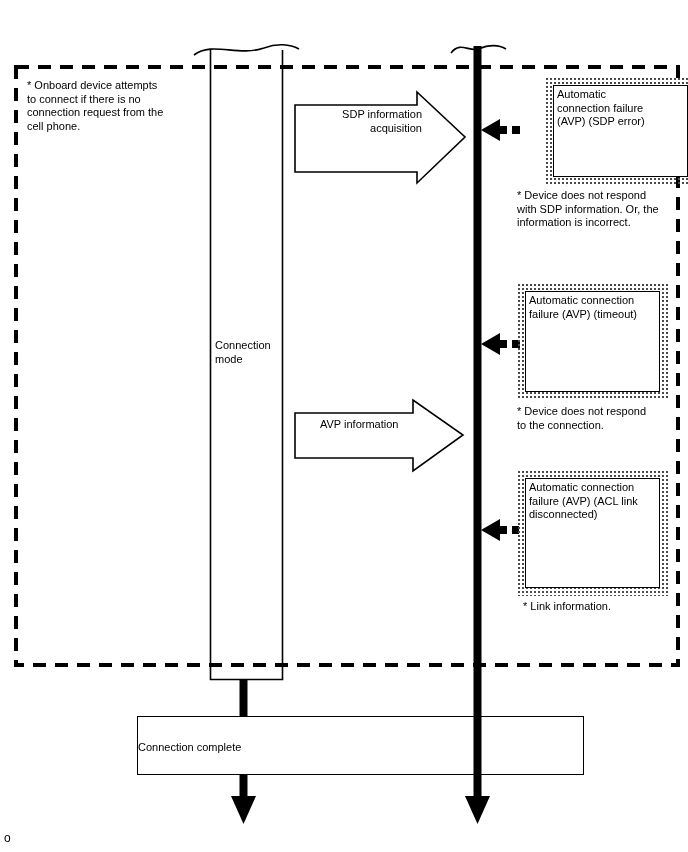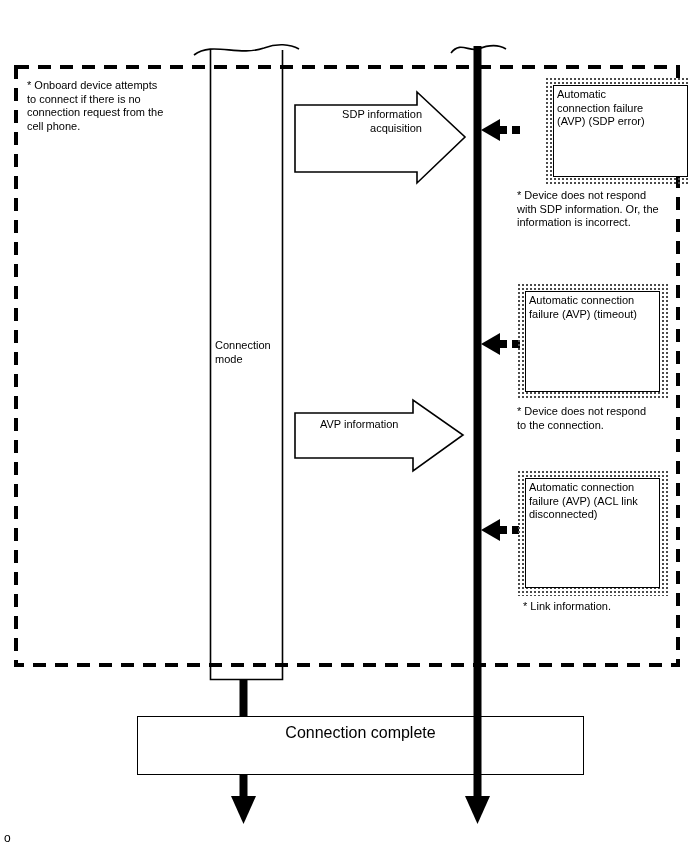--- a/index.html
+++ b/index.html
@@ -32,23 +32,22 @@
     box-sizing:border-box;
     padding:2px 3px;
     font-size:11px;line-height:13.5px;
     white-space:pre-line;
   }
   .complete-box{
     position:absolute;z-index:1;
     border:1.6px solid #000;
     box-sizing:border-box;
     background:transparent;
-    text-align:center;
-    font-size:16px;
-    padding-top:7px;
+    font-size:11px;
+    padding-top:24px;
   }
   .footer-char{
     position:absolute;z-index:3;
     font-size:12px;
   }
 </style>
 </head>
 <body>
 
 <div class="diagram">

